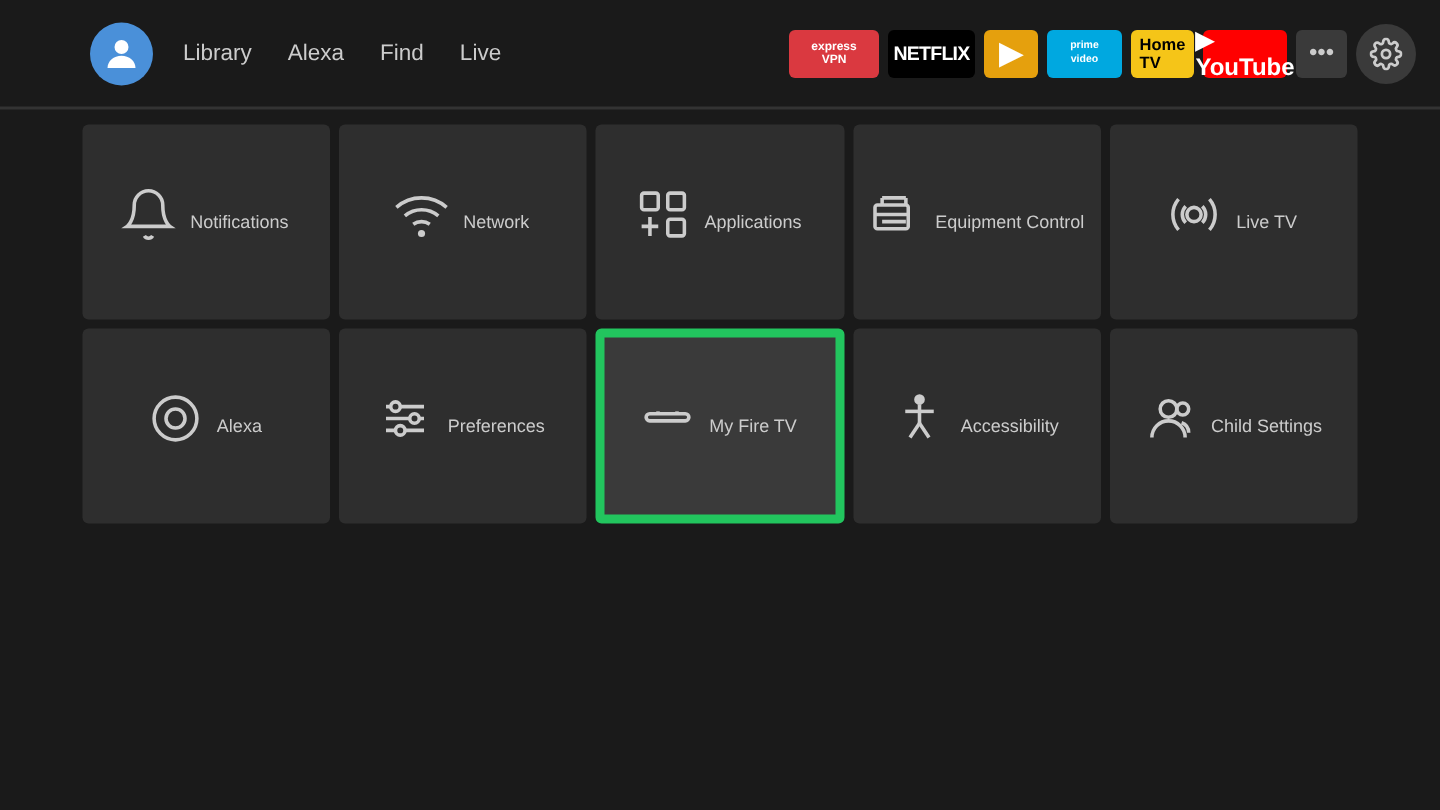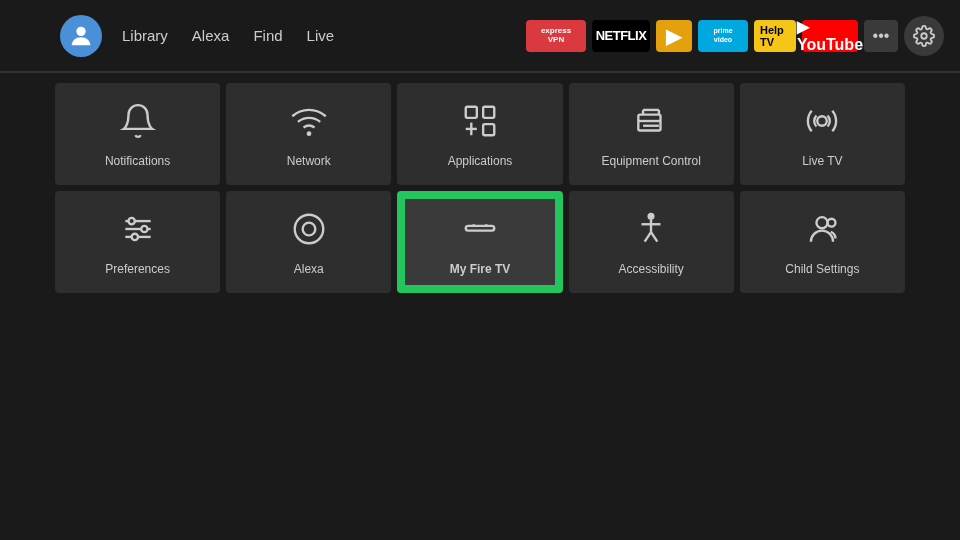--- a/index.html
+++ b/index.html
@@ -100,32 +100,30 @@
     }
     .settings-grid {
       display: grid;
       grid-template-columns: repeat(5, 1fr);
       gap: 6px;
     }
     .grid-cell {
       background: #2e2e2e;
       border-radius: 4px;
       display: flex;
-      flex-direction: column;
-      align-items: center;
-      justify-content: center;
-      height: 102px;
+      align-items: center;
+      justify-content: center;
+      height: 130px;
       cursor: pointer;
       transition: background 0.15s;
       position: relative;
     }
     .grid-cell.selected {
-      border: 8px solid #22c55e;
+      border: 6px solid #22c55e;
       background: #3a3a3a;
-      font-weight: bold;
     }
     .cell-icon {
       width: 44px;
       height: 44px;
       display: flex;
       align-items: center;
       justify-content: center;
       margin-bottom: 10px;
     }
     .cell-icon svg {
@@ -157,21 +155,21 @@
     <span>Library</span>
     <span>Alexa</span>
     <span>Find</span>
     <span>Live</span>
   </div>
   <div class="app-icons">
     <div class="app-badge badge-expressvpn" style="font-size:8px;line-height:1.1;text-align:center;">express<br>VPN</div>
     <div class="app-badge badge-netflix">NETFLIX</div>
     <div class="app-badge badge-plex" style="font-size:20px;">▶</div>
     <div class="app-badge badge-prime" style="font-size:7px;line-height:1.2;text-align:center;">prime<br>video</div>
-    <div class="app-badge badge-imdb">Help TV</div>
+    <div class="app-badge badge-imdb">Home TV</div>
     <div class="app-badge badge-youtube" style="font-size:16px;">▶ YouTube</div>
     <div class="badge-more">•••</div>
     <div class="settings-btn">
       <svg width="22" height="22" viewBox="0 0 24 24" fill="none" stroke="#ccc" stroke-width="2">
         <circle cx="12" cy="12" r="3"></circle>
         <path d="M19.4 15a1.65 1.65 0 0 0 .33 1.82l.06.06a2 2 0 0 1-2.83 2.83l-.06-.06a1.65 1.65 0 0 0-1.82-.33 1.65 1.65 0 0 0-1 1.51V21a2 2 0 0 1-4 0v-.09A1.65 1.65 0 0 0 9 19.4a1.65 1.65 0 0 0-1.82.33l-.06.06a2 2 0 0 1-2.83-2.83l.06-.06A1.65 1.65 0 0 0 4.68 15a1.65 1.65 0 0 0-1.51-1H3a2 2 0 0 1 0-4h.09A1.65 1.65 0 0 0 4.6 9a1.65 1.65 0 0 0-.33-1.82l-.06-.06a2 2 0 0 1 2.83-2.83l.06.06A1.65 1.65 0 0 0 9 4.68a1.65 1.65 0 0 0 1-1.51V3a2 2 0 0 1 4 0v.09a1.65 1.65 0 0 0 1 1.51 1.65 1.65 0 0 0 1.82-.33l.06-.06a2 2 0 0 1 2.83 2.83l-.06.06A1.65 1.65 0 0 0 19.4 9a1.65 1.65 0 0 0 1.51 1H21a2 2 0 0 1 0 4h-.09a1.65 1.65 0 0 0-1.51 1z"></path>
       </svg>
     </div>
   </div>
 </div>
@@ -242,41 +240,41 @@
           <path d="M18.5 5.5a10 10 0 0 1 0 13"></path>
         </svg>
       </div>
       <div class="cell-label">Live TV</div>
     </div>
 
 
     <div class="grid-cell">
       <div class="cell-icon">
         <svg viewBox="0 0 24 24">
+          <circle cx="12" cy="12" r="9" stroke-width="1.5"></circle>
+          <circle cx="12" cy="12" r="4" stroke-width="1.5"></circle>
+        </svg>
+      </div>
+      <div class="cell-label">Alexa</div>
+    </div>
+
+    <div class="grid-cell">
+      <div class="cell-icon">
+        <svg viewBox="0 0 24 24">
           <line x1="4" y1="7" x2="20" y2="7"></line>
           <line x1="4" y1="12" x2="20" y2="12"></line>
           <line x1="4" y1="17" x2="20" y2="17"></line>
           <circle cx="8" cy="7" r="2" fill="#2e2e2e"></circle>
           <circle cx="16" cy="12" r="2" fill="#2e2e2e"></circle>
           <circle cx="10" cy="17" r="2" fill="#2e2e2e"></circle>
         </svg>
       </div>
       <div class="cell-label">Preferences</div>
     </div>
 
-    <div class="grid-cell">
-      <div class="cell-icon">
-        <svg viewBox="0 0 24 24">
-          <circle cx="12" cy="12" r="9" stroke-width="1.5"></circle>
-          <circle cx="12" cy="12" r="4" stroke-width="1.5"></circle>
-        </svg>
-      </div>
-      <div class="cell-label">Alexa</div>
-    </div>
-
     <div class="grid-cell selected">
       <div class="cell-icon">
         <svg viewBox="0 0 24 24">
           <rect x="3" y="10" width="18" height="3" rx="1.5"></rect>
           <line x1="8" y1="10" x2="8" y2="9"></line>
           <line x1="16" y1="10" x2="16" y2="9"></line>
         </svg>
       </div>
       <div class="cell-label">My Fire TV</div>
     </div>

